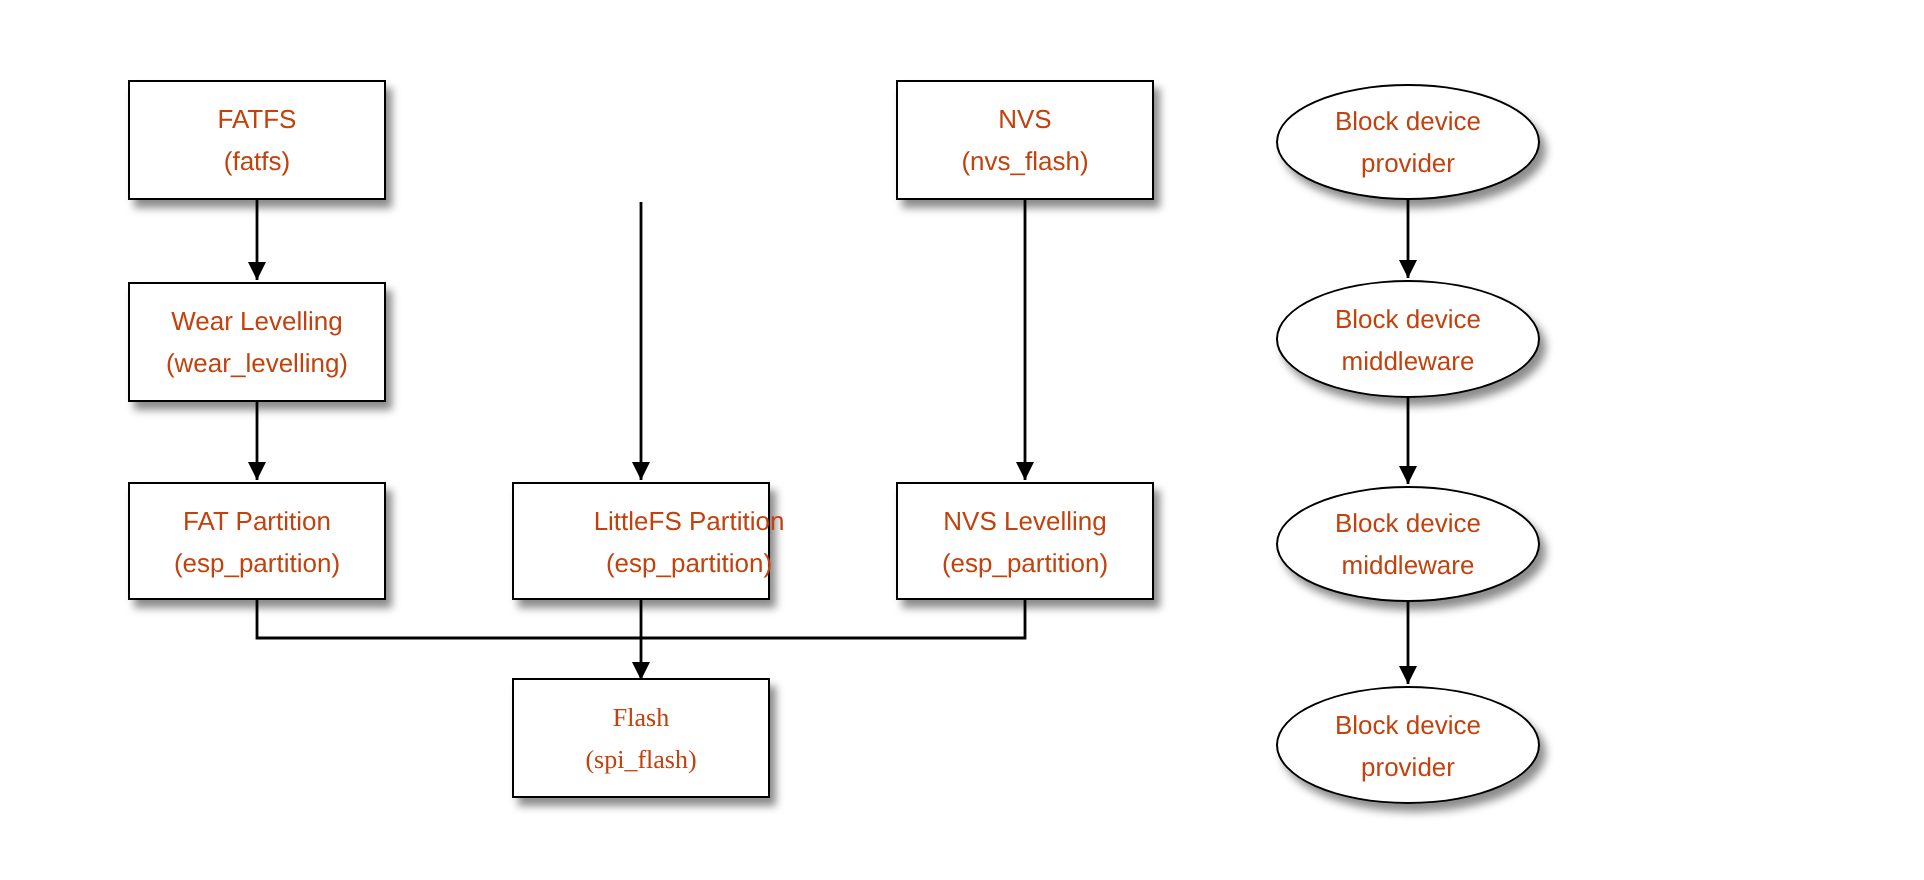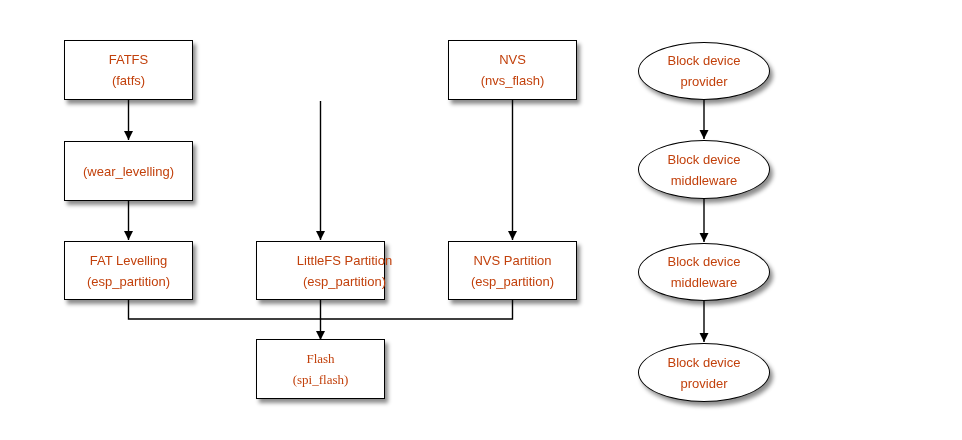--- a/index.html
+++ b/index.html
@@ -70,35 +70,36 @@
     <span>(fatfs)</span>
   </div>
 
 
   <div class="node" id="n-nvs">
     <span>NVS</span>
     <span>(nvs_flash)</span>
   </div>
 
   <div class="node" id="n-wear">
+    <span>Wear Levelling</span>
     <span>(wear_levelling)</span>
   </div>
 
   <div class="node" id="n-fatpart">
-    <span>FAT Levelling</span>
+    <span>FAT Partition</span>
     <span>(esp_partition)</span>
   </div>
 
   <div class="node" id="n-littlefspart">
     <span>LittleFS Partition</span>
     <span>(esp_partition)</span>
   </div>
 
   <div class="node" id="n-nvspart">
-    <span>NVS Partition</span>
+    <span>NVS Levelling</span>
     <span>(esp_partition)</span>
   </div>
 
   <div class="node" id="n-flash">
     <span>Flash</span>
     <span>(spi_flash)</span>
   </div>
 
   <div class="lens" id="e-consumers">
     <span>Block device</span>

